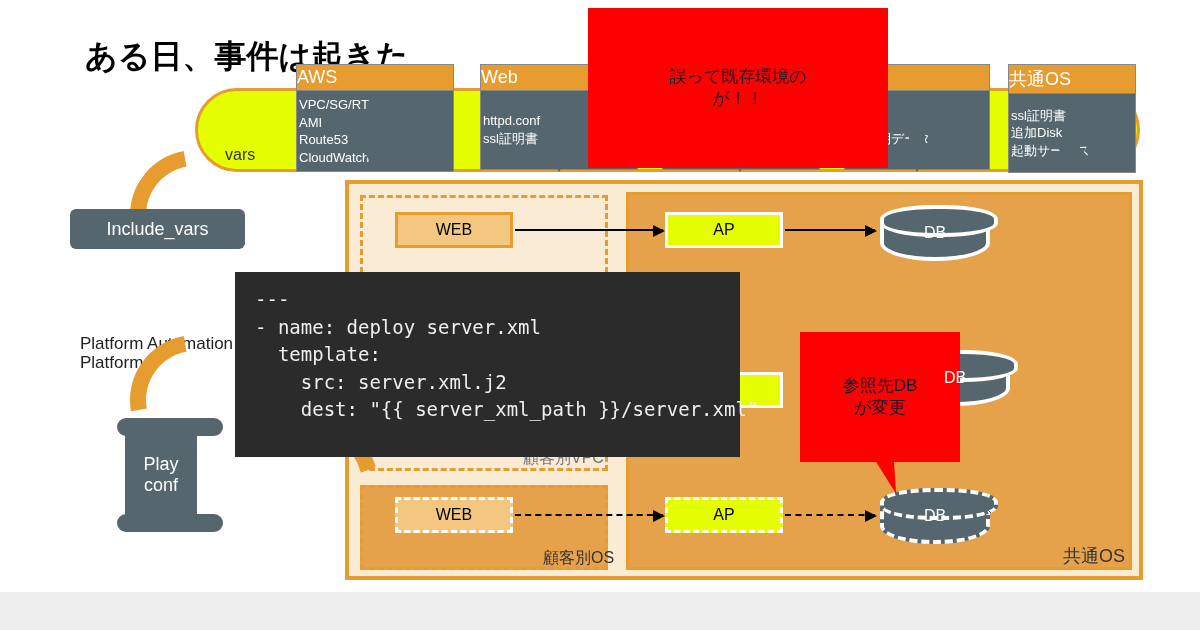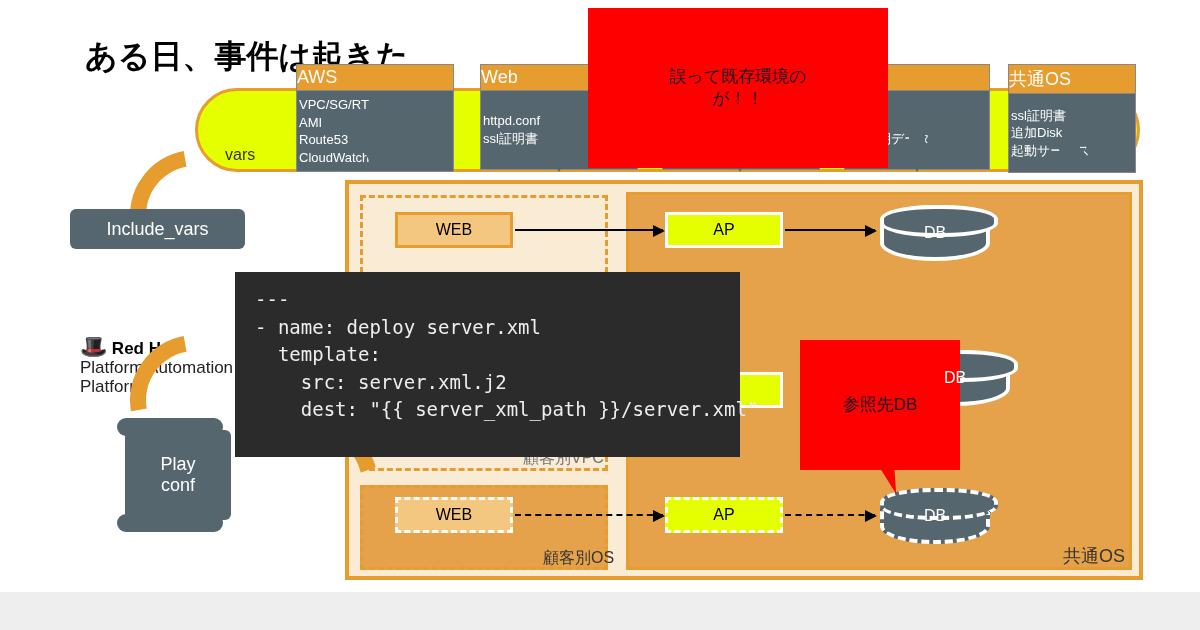--- a/index.html
+++ b/index.html
@@ -19,21 +19,21 @@
   .tab-os {left:1008px;width:128px}
   .arrow-down{position:absolute;top:148px;width:0;height:0;border-left:14px solid transparent;border-right:14px solid transparent;border-top:24px solid #55666f}
   .arrow-down::before{content:'';position:absolute;top:-40px;left:-8px;width:16px;height:20px;background:#55666f}
   .ad-aws{left:362px}.ad-web{left:545px}.ad-ap{left:726px}.ad-db{left:903px}.ad-os{left:1058px}
   
   .incvars{position:absolute;left:70px;top:209px;width:175px;height:40px;background:#55666f;color:#fff;font-size:18px;display:flex;align-items:center;justify-content:center;border-radius:6px}
   .redhat{position:absolute;left:80px;top:335px;line-height:1.1}
   .rhhat{color:#b00;font-size:22px}
   .rh1{font-weight:700;font-size:17px}
   .rh2,.rh3{font-size:17px;color:#222}
-  .scroll{position:absolute;left:125px;top:430px;width:106px;height:90px;background:#55666f;color:#fff;font-size:18px;text-align:center;display:flex;flex-direction:column;justify-content:center;border-radius:6px}
+  .scroll{position:absolute;left:125px;top:430px;width:72px;height:90px;background:#55666f;color:#fff;font-size:18px;text-align:center;display:flex;flex-direction:column;justify-content:center;border-radius:6px}
   .scroll::before,.scroll::after{content:'';position:absolute;left:-8px;width:106px;height:18px;background:#55666f;border-radius:10px}
   .scroll::before{top:-12px}.scroll::after{bottom:-12px}
   
   .arc{position:absolute;border:16px solid transparent;border-left-color:#e69c2e;border-radius:50%}
   .arc1{left:130px;top:150px;width:130px;height:130px;transform:rotate(35deg)}
   .arc2{left:130px;top:335px;width:130px;height:130px;transform:rotate(35deg)}
   .arc3{left:215px;top:438px;width:180px;height:140px;transform:rotate(115deg)}
   
   .bigbox{position:absolute;left:345px;top:180px;width:798px;height:400px;border:4px solid #e69c2e;background:#e69c2e33}
   .vpcbox{position:absolute;left:360px;top:195px;width:248px;height:276px;border:3px dashed #e69c2e;}
@@ -64,21 +64,21 @@
   .hd{border-top-style:dashed}
   .ha3{left:515px;top:514px;width:148px}
   .ha4{left:785px;top:514px;width:90px}
   
   .codebox{position:absolute;left:235px;top:272px;width:505px;height:185px;background:#2b2b2b;color:#eee;font-family:Menlo,monospace;font-size:19px;padding:14px 20px;line-height:1.45;white-space:pre}
   
   .burst{position:absolute;background:red;color:#0f172a;text-align:center;display:flex;flex-direction:column;justify-content:center;font-size:17px;line-height:1.3}
   .burst svg{position:absolute;inset:0;width:100%;height:100%}
   .burst div{position:relative;z-index:1}
   .burst1{left:588px;top:8px;width:300px;height:160px}
-  .burst2{left:800px;top:340px;width:160px;height:130px}
+  .burst2{left:800px;top:332px;width:160px;height:130px}
   .burstpath{fill:red;stroke:red}
   .redarrow{position:absolute;left:880px;top:455px;width:0;height:0;border-top:40px solid red;border-left:10px solid transparent;border-right:10px solid transparent;transform:rotate(-18deg)}
   .footer{position:absolute;left:0;bottom:0;width:1200px;height:38px;background:#eee}
 </style>
 </head>
 <body>
 
 <div class="title">ある日、事件は起きた</div>
 
 <div class="vars-pill"></div>
@@ -126,21 +126,20 @@
 <div class="arrow-down ad-aws"></div>
 <div class="arrow-down ad-web"></div>
 <div class="arrow-down ad-ap"></div>
 <div class="arrow-down ad-db"></div>
 <div class="arrow-down ad-os"></div>
 
 <div class="arc arc1"></div>
 <div class="incvars">Include_vars</div>
 
 <div class="redhat">
-  <div><span class="rhhat">🎩</span> <span class="rh1">Red Hat</span></div>
   <div class="rh2">Platform Automation</div>
   <div class="rh3">Platform</div>
 </div>
 
 <div class="arc arc2"></div>
 <div class="scroll">
     <span>Play</span>
     <span>conf</span>
   </div>
 <div class="arc arc3"></div>
@@ -185,16 +184,17 @@
       <polygon class="burstpath" points="150,0 175,30 220,10 215,45 270,35 245,68 300,80 245,92 270,125 215,115 220,150 175,130 150,160 125,130 80,150 85,115 30,125 55,92 0,80 55,68 30,35 85,45 80,10 125,30"></polygon>
     </svg>
   <div>誤って既存環境の</div>
     <div>が！！</div>
 </div>
 <div class="burst burst2">
   <svg viewBox="0 0 160 130">
       <polygon class="burstpath" points="80,0 95,22 120,8 115,32 150,28 130,52 160,65 130,78 150,102 115,98 120,122 95,108 80,130 65,108 40,122 45,98 10,102 30,78 0,65 30,52 10,28 45,32 40,8 65,22"></polygon>
     </svg>
   <div>参照先DB</div>
+    <div>が変更</div>
 </div>
 <div class="redarrow"></div>
 
 <div class="footer"></div>
 
 </body></html>

